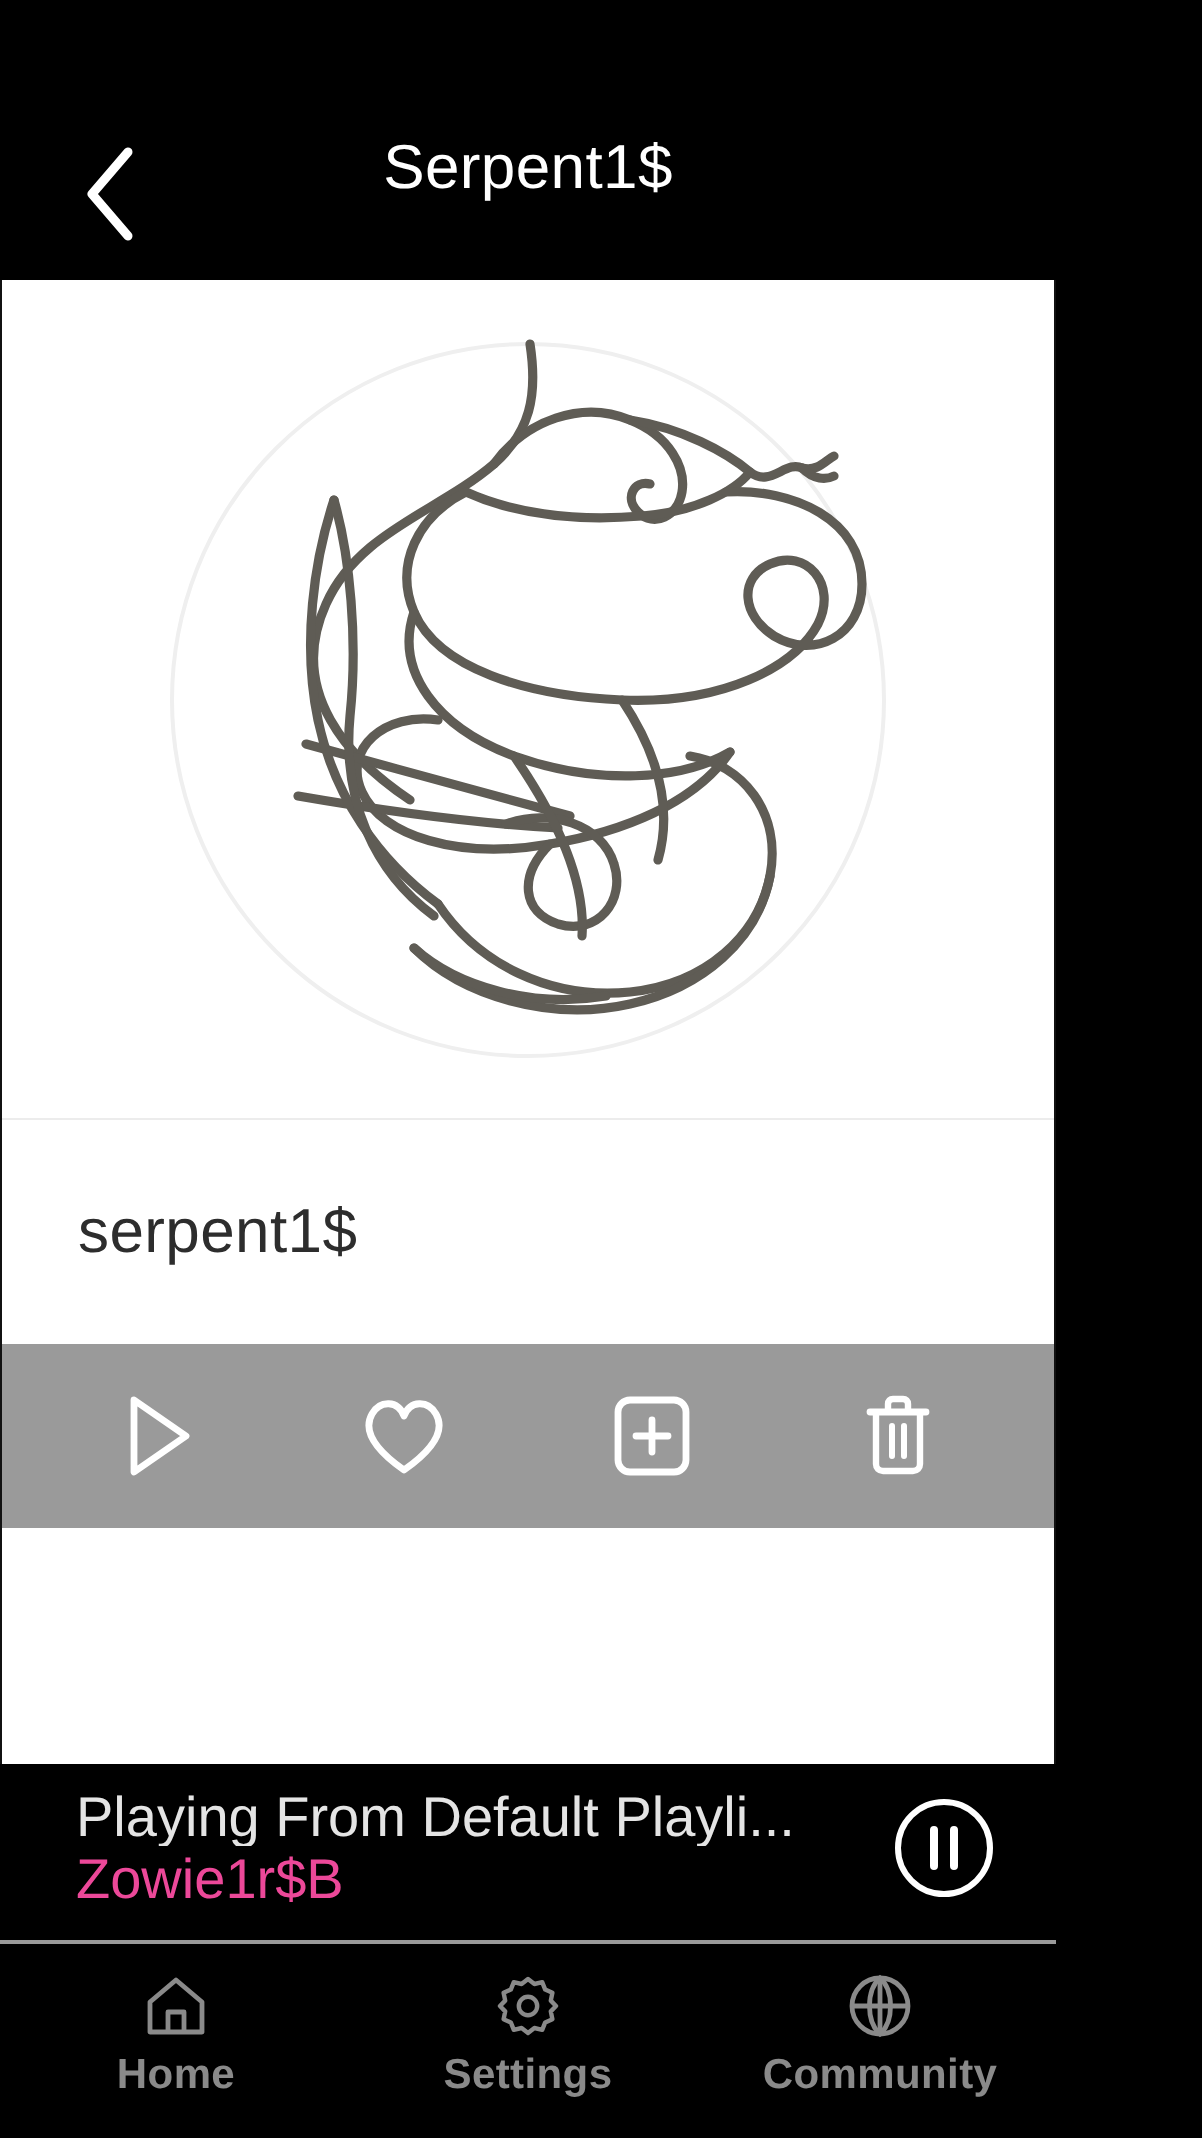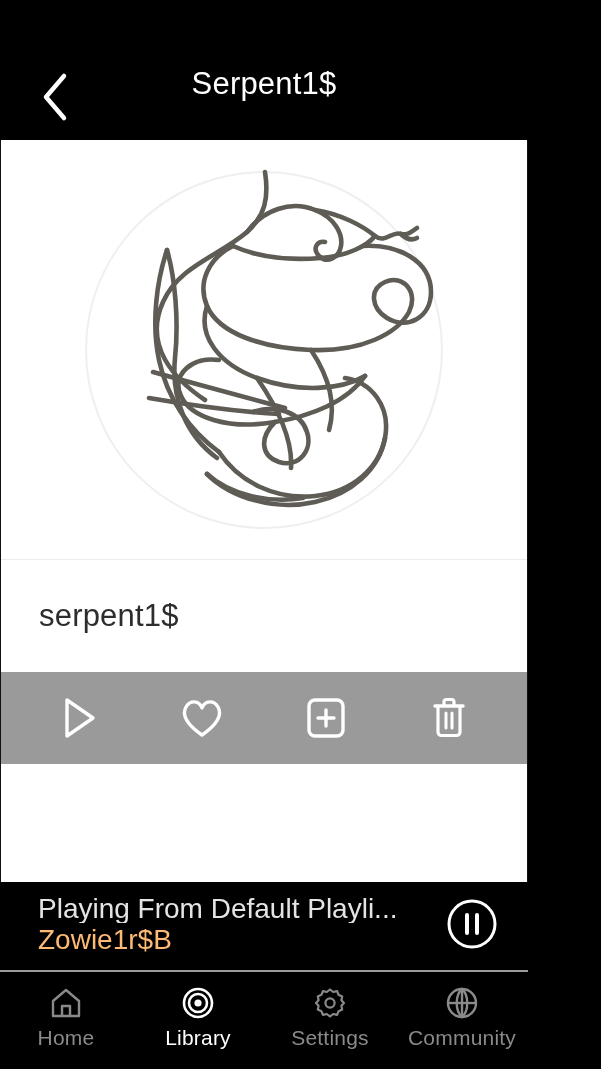--- a/index.html
+++ b/index.html
@@ -116,21 +116,21 @@
   }
   .np-text { flex: 1 1 auto; min-width: 0; }
   .np-source {
     color: #e4e4e4;
     font-size: 28px;
     line-height: 28px;
     white-space: nowrap;
     overflow: hidden;
   }
   .np-title {
-    color: #fdba74;
+    color: #ec4899;
     font-size: 28px;
     line-height: 34px;
     white-space: nowrap;
     overflow: hidden;
   }
   .np-btn {
     flex: 0 0 auto;
     width: 56px; height: 56px;
     display: flex; align-items: center; justify-content: center;
     cursor: pointer;
@@ -150,21 +150,21 @@
   }
   .nav-item {
     flex: 1 1 0;
     display: flex;
     flex-direction: column;
     align-items: center;
     gap: 6px;
     cursor: pointer;
   }
   .nav-icon { height: 34px; display: flex; align-items: center; justify-content: center; }
-  .nav-label { font-size: 21px; letter-spacing: 0.2px; }
+  .nav-label { font-size: 21px; letter-spacing: 0.2px; font-weight: bold; }
   .nav-item.active .nav-label { color: #ffffff; }
   .nav-item .nav-label { color: #8a8a8a; }
 </style>
 </head>
 <body>
 
 <div id="app">
 
   <div class="topbar">
     <div class="back-btn">
@@ -296,30 +296,20 @@
     <div class="nav-item">
       <span class="nav-icon">
         <svg width="34" height="34" viewBox="0 0 34 34" fill="none">
           <path d="M4 15 L17 4 L30 15 L30 30 L4 30 Z" stroke="#8a8a8a" stroke-width="2.4" fill="none" stroke-linejoin="round"></path>
           <path d="M13 30 L13 20 L21 20 L21 30" stroke="#8a8a8a" stroke-width="2.4" fill="none" stroke-linejoin="round"></path>
         </svg>
       </span>
       <span class="nav-label">Home</span>
     </div>
 
-    <div class="nav-item active">
-      <span class="nav-icon">
-        <svg width="34" height="34" viewBox="0 0 34 34" fill="none">
-          <circle cx="17" cy="17" r="14" stroke="#ffffff" stroke-width="2.6" fill="none"></circle>
-          <circle cx="17" cy="17" r="9" stroke="#ffffff" stroke-width="2.6" fill="none"></circle>
-          <circle cx="17" cy="17" r="3.6" fill="#ffffff"></circle>
-        </svg>
-      </span>
-      <span class="nav-label">Library</span>
-    </div>
 
     <div class="nav-item">
       <span class="nav-icon">
         <svg width="34" height="34" viewBox="0 0 34 34" fill="none">
           <path d="M17 3.5 L20.2 6.0 L24.1 5.1 L25.6 8.8 L29.2 10.4
                    L28.4 14.3 L31 17 L28.4 19.7 L29.2 23.6 L25.6 25.2
                    L24.1 28.9 L20.2 28.0 L17 30.5 L13.8 28.0 L9.9 28.9
                    L8.4 25.2 L4.8 23.6 L5.6 19.7 L3 17 L5.6 14.3
                    L4.8 10.4 L8.4 8.8 L9.9 5.1 L13.8 6.0 Z" stroke="#8a8a8a" stroke-width="2.2" fill="none" stroke-linejoin="round"></path>
           <circle cx="17" cy="17" r="4.6" stroke="#8a8a8a" stroke-width="2.2" fill="none"></circle>

